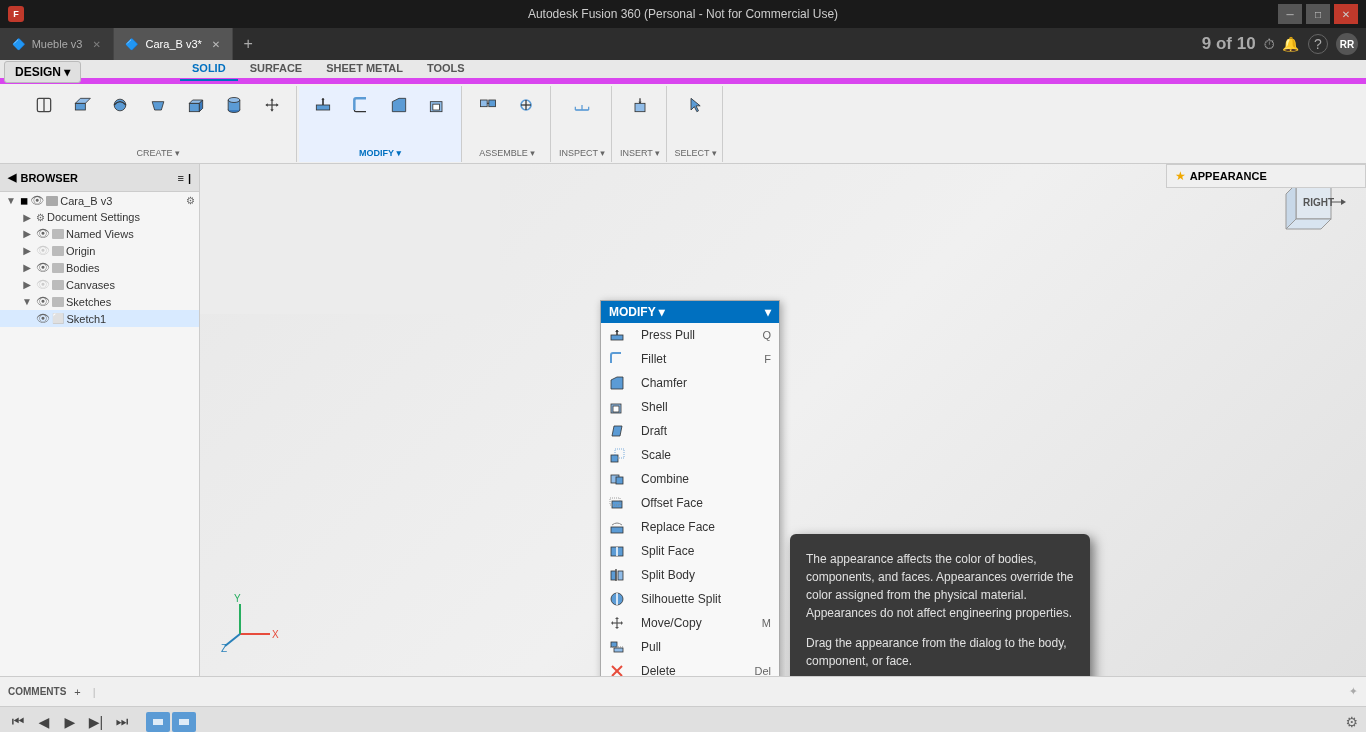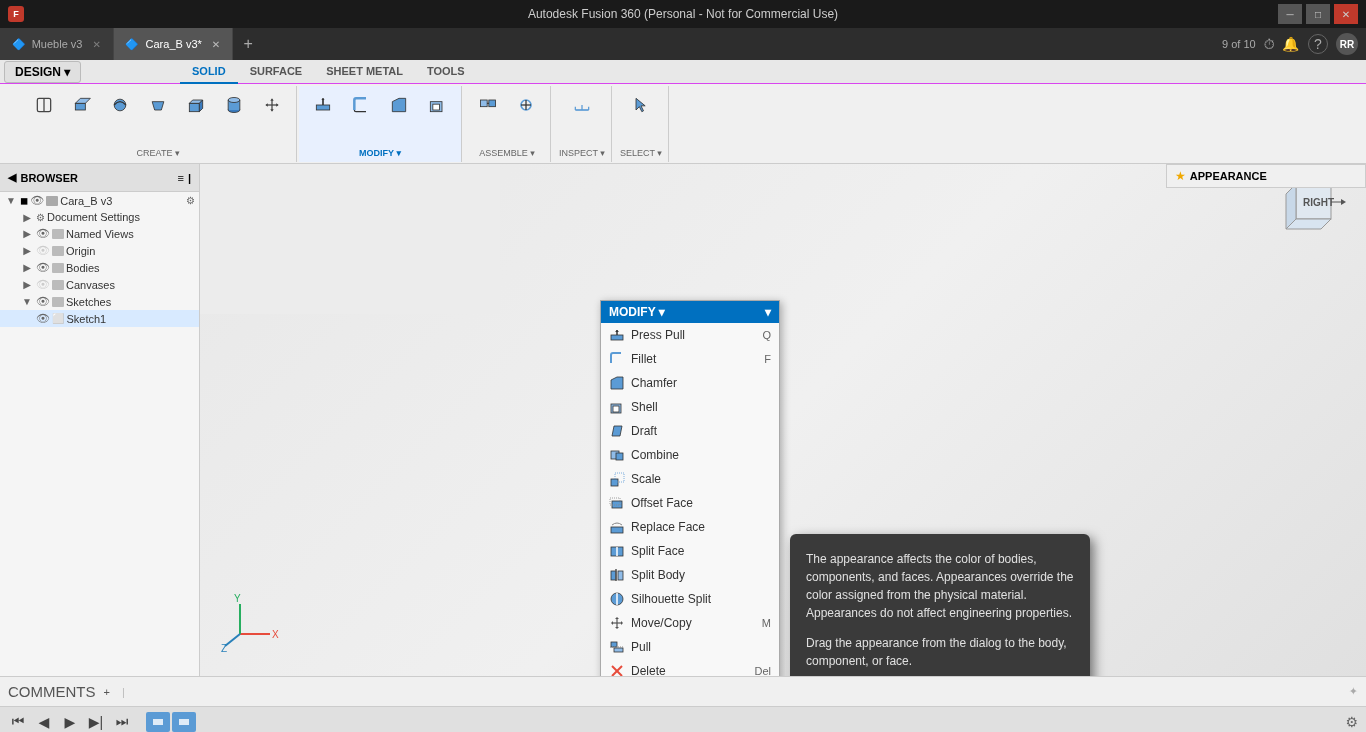--- a/index.html
+++ b/index.html
@@ -42,21 +42,21 @@
       color: #aaa;
       font-size: 11px;
       cursor: pointer;
       border-right: 1px solid #444;
       background: #3a3a3a;
     }
     .tab.active { background: #555; color: #fff; }
     .tab .tab-close { margin-left: 4px; opacity: 0.6; font-size: 10px; }
     #add-tab { width: 30px; height: 32px; background: #2d2d2d; border: none; color: #aaa; font-size: 16px; cursor: pointer; display: flex; align-items: center; justify-content: center; }
     #tab-right { margin-left: auto; display: flex; align-items: center; gap: 8px; padding-right: 8px; }
-    #tab-right span { color: #aaa; font-size: 11px; }
+    #tab-right span { color: #aaa; font-size: 17px; font-weight: bold; }
 
     
     #toolbar {
       background: #f0f0f0;
       height: 80px;
       display: flex;
       align-items: center;
       border-bottom: 1px solid #ccc;
       padding: 0 20px;
       gap: 2px;
@@ -78,21 +78,21 @@
     }
     .tb-btn svg { width: 20px; height: 20px; }
 
     
     #toolbar-tabs {
       background: #e8e8e8;
       height: 24px;
       display: flex;
       align-items: center;
       padding-left: 100px;
-      border-bottom: 1px solid #d946ef;
+      border-bottom: 6px solid #d946ef;
     }
     .toolbar-tab {
       padding: 0 12px;
       height: 24px;
       display: flex;
       align-items: center;
       font-size: 11px;
       font-weight: 600;
       color: #555;
       cursor: pointer;
@@ -195,21 +195,21 @@
       font-weight: 600;
       display: flex;
       justify-content: space-between;
       align-items: center;
     }
     .menu-item {
       display: flex;
       align-items: center;
       padding: 4px 8px;
       cursor: pointer;
-      gap: 6px;
+      gap: 16px;
       font-size: 12px;
       color: #333;
       position: relative;
     }
     .menu-item .shortcut {
       margin-left: auto;
       color: #666;
       font-size: 11px;
     }
     .menu-icon { width: 16px; height: 16px; flex-shrink: 0; }
@@ -457,20 +457,32 @@
             <line x1="4" y1="18" x2="20" y2="18" stroke="#5b9bd5" stroke-width="2"></line>
             <line x1="4" y1="18" x2="4" y2="14" stroke="#5b9bd5" stroke-width="1.5"></line>
             <line x1="12" y1="18" x2="12" y2="12" stroke="#5b9bd5" stroke-width="1.5"></line>
             <line x1="20" y1="18" x2="20" y2="14" stroke="#5b9bd5" stroke-width="1.5"></line>
           </svg>
       </button>
     </div>
     <div class="section-label">INSPECT ▾</div>
   </div>
 
+  <div class="toolbar-section">
+    <div class="section-buttons">
+      <button class="tb-btn">
+        <svg viewBox="0 0 24 24" fill="none">
+            <rect x="6" y="10" width="12" height="10" fill="#90bce8" stroke="#333" stroke-width="1"></rect>
+            <line x1="12" y1="4" x2="12" y2="10" stroke="#333" stroke-width="1.5"></line>
+            <polygon points="10,8 14,8 12,10" fill="#333"></polygon>
+          </svg>
+      </button>
+    </div>
+    <div class="section-label">INSERT ▾</div>
+  </div>
 
   <div class="toolbar-section">
     <div class="section-buttons">
       <button class="tb-btn">
         <svg viewBox="0 0 24 24" fill="none">
             <path d="M6 4 L6 18 L10 14 L13 20 L15 19 L12 13 L17 13 Z" fill="#5b9bd5" stroke="#333" stroke-width="1"></path>
           </svg>
       </button>
     </div>
     <div class="section-label">SELECT ▾</div>
@@ -633,32 +645,32 @@
       </div>
       <div class="menu-item">
         <svg class="menu-icon" viewBox="0 0 16 16" fill="none">
             <path d="M3 13 L5 3 L13 3 L11 13 Z" fill="#5b9bd5" stroke="#333" stroke-width="0.8"></path>
           </svg>
         <span>Draft</span>
         <span class="shortcut"></span>
       </div>
       <div class="menu-item">
         <svg class="menu-icon" viewBox="0 0 16 16" fill="none">
+            <rect x="2" y="8" width="7" height="7" fill="#5b9bd5" stroke="#333" stroke-width="0.8"></rect>
+            <rect x="6" y="2" width="9" height="9" fill="none" stroke="#5b9bd5" stroke-width="0.8" stroke-dasharray="1,1"></rect>
+          </svg>
+        <span>Scale</span>
+        <span class="shortcut"></span>
+      </div>
+      <div class="menu-item">
+        <svg class="menu-icon" viewBox="0 0 16 16" fill="none">
             <rect x="2" y="4" width="8" height="8" fill="#90bce8" stroke="#333" stroke-width="0.8"></rect>
             <rect x="7" y="6" width="7" height="7" fill="#5b9bd5" stroke="#333" stroke-width="0.8"></rect>
           </svg>
         <span>Combine</span>
-        <span class="shortcut"></span>
-      </div>
-      <div class="menu-item">
-        <svg class="menu-icon" viewBox="0 0 16 16" fill="none">
-            <rect x="2" y="8" width="7" height="7" fill="#5b9bd5" stroke="#333" stroke-width="0.8"></rect>
-            <rect x="6" y="2" width="9" height="9" fill="none" stroke="#5b9bd5" stroke-width="0.8" stroke-dasharray="1,1"></rect>
-          </svg>
-        <span>Scale</span>
         <span class="shortcut"></span>
       </div>
       <div class="menu-item">
         <svg class="menu-icon" viewBox="0 0 16 16" fill="none">
             <rect x="3" y="6" width="10" height="7" fill="#5b9bd5" stroke="#333" stroke-width="0.8"></rect>
             <rect x="1" y="3" width="10" height="7" fill="none" stroke="#888" stroke-width="0.8" stroke-dasharray="1,1"></rect>
           </svg>
         <span>Offset Face</span>
         <span class="shortcut"></span>
       </div>
@@ -735,21 +747,21 @@
 
     <div id="appearance-panel" style="top:0;right:0;position:absolute;background:#f0f0f0;border:1px solid #ccc;padding:4px 8px;display:flex;align-items:center;gap:4px;">
       <span style="color:#f0a800;">★</span>
       <span style="font-size:11px;font-weight:600;">APPEARANCE</span>
     </div>
 
   </div>
 </div>
 
 <div id="commentsbar">
-  <span style="font-weight:400;font-size:15px;">COMMENTS</span>
+  <span style="font-weight:700;font-size:10px;">COMMENTS</span>
   <span style="cursor:pointer;">+</span>
   <span style="color:#bbb;margin-left:4px;">|</span>
   <span style="margin-left:auto;cursor:ns-resize;color:#aaa;">✦</span>
 </div>
 
 <div id="timeline">
   <button class="timeline-btn">⏮</button>
   <button class="timeline-btn">◀</button>
   <button class="timeline-btn">▶</button>
   <button class="timeline-btn">▶|</button>

